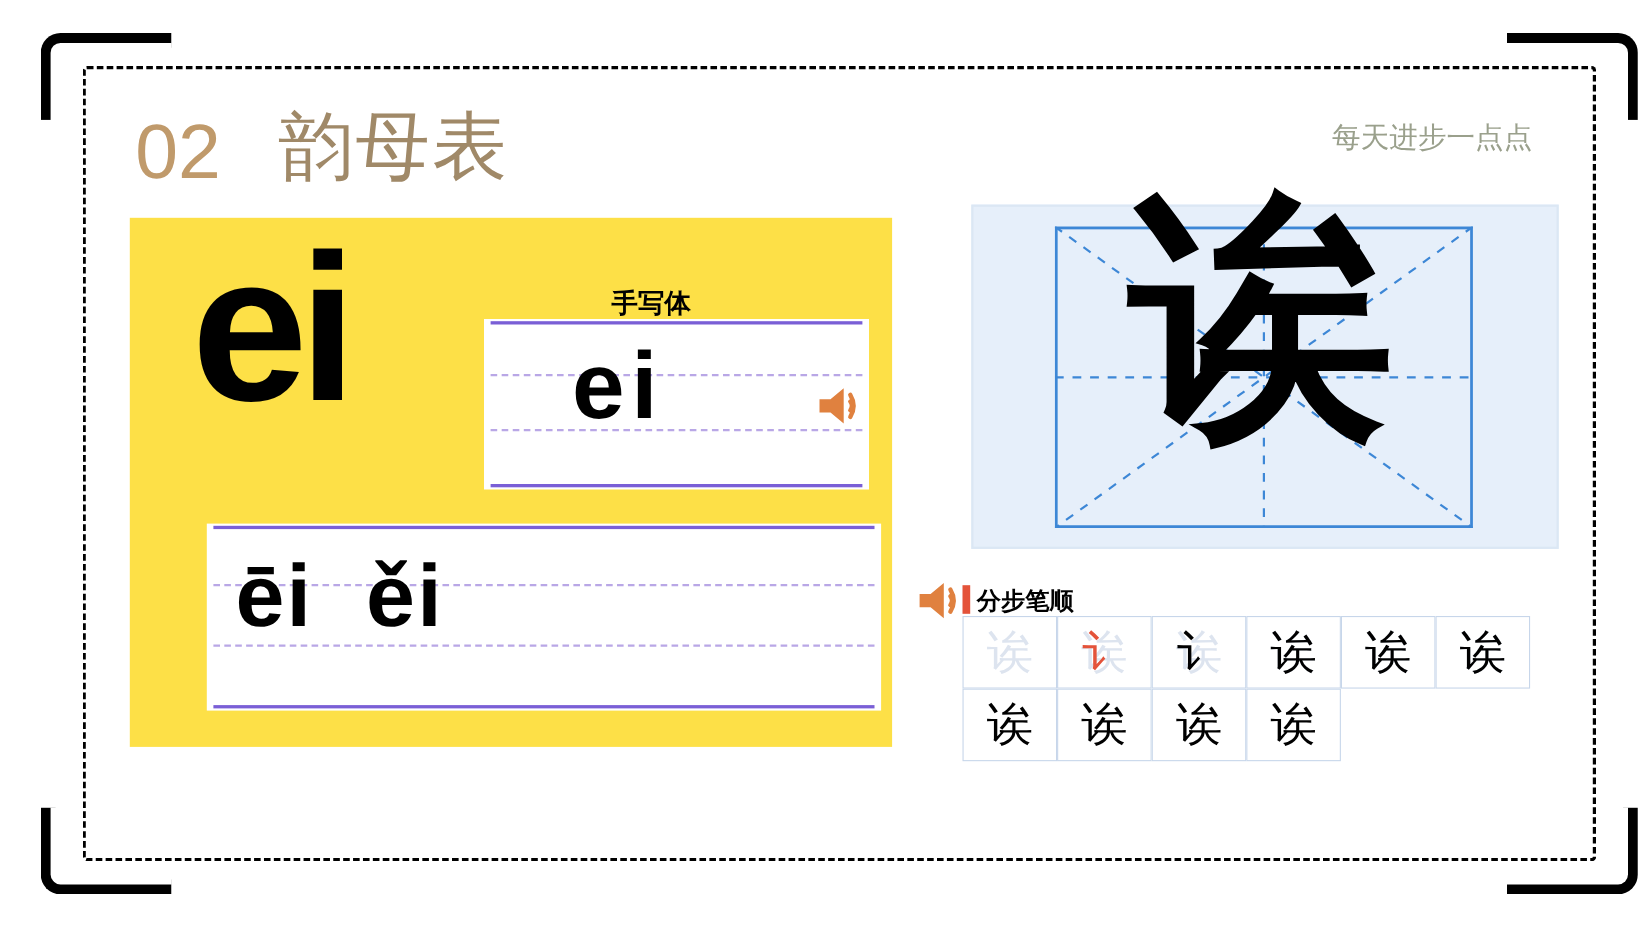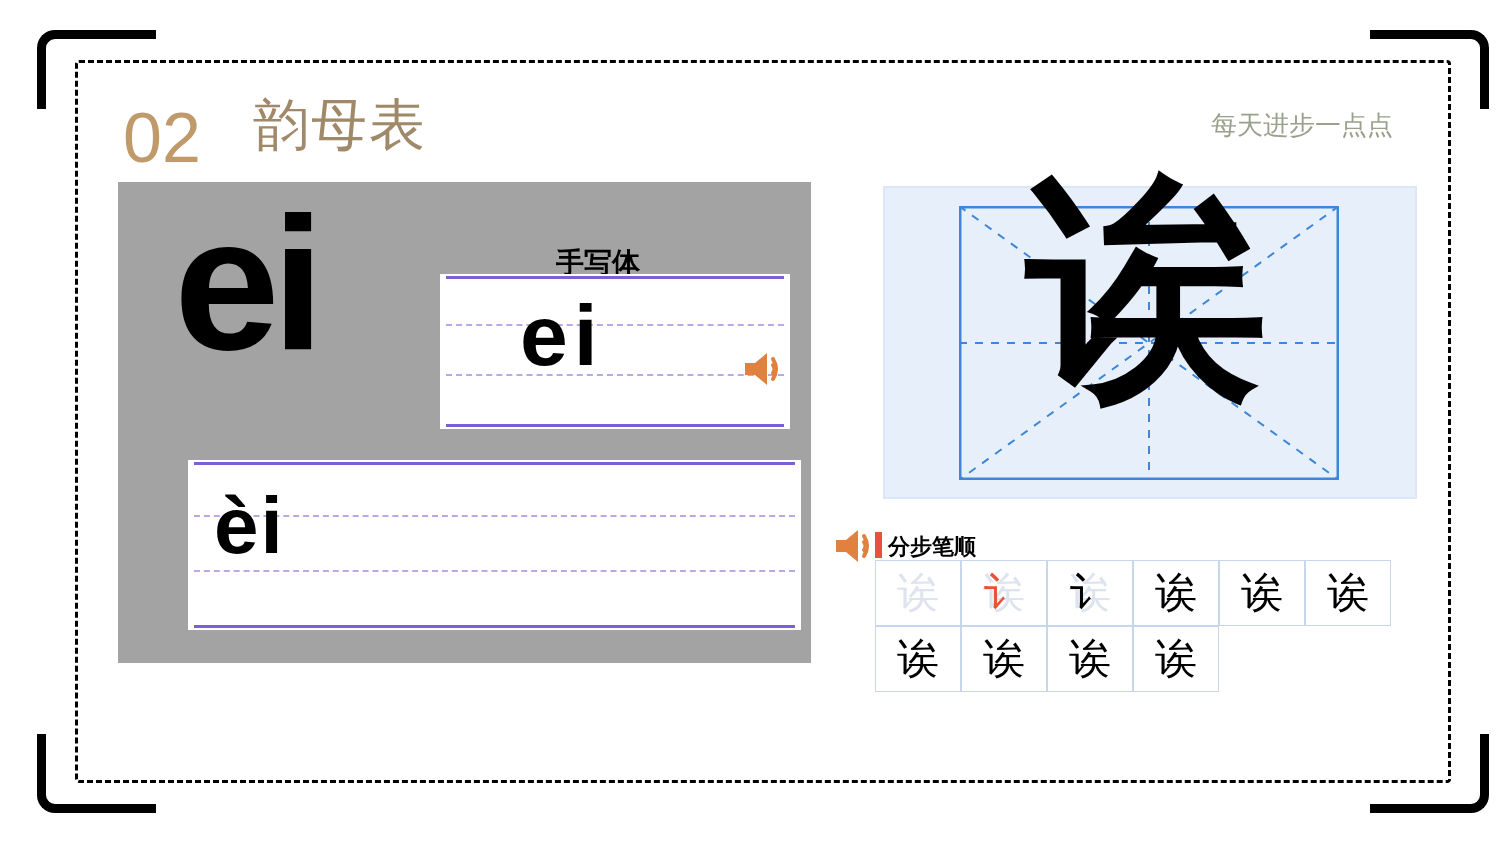--- a/index.html
+++ b/index.html
@@ -6,26 +6,26 @@
   .stage{position:relative;width:1500px;height:843px;margin-left:13px;}
   
   .corner{position:absolute;width:110px;height:70px;border:9px solid #000;}
   .corner.tl{top:30px;left:24px;border-right:none;border-bottom:none;border-top-left-radius:18px;}
   .corner.tr{top:30px;right:24px;border-left:none;border-bottom:none;border-top-right-radius:18px;}
   .corner.bl{bottom:30px;left:24px;border-right:none;border-top:none;border-bottom-left-radius:18px;}
   .corner.br{bottom:30px;right:24px;border-left:none;border-top:none;border-bottom-right-radius:18px;}
   .dashbox{position:absolute;top:60px;left:62px;right:62px;bottom:60px;border:3px dashed #000;border-radius:4px;}
   
   .sec-num{position:absolute;top:98px;left:110px;font-size:70px;font-weight:400;color:#c09a6b;}
-  .sec-title{position:absolute;top:88px;left:240px;font-size:56px;color:#a08968;letter-spacing:2px;}
+  .sec-title{position:absolute;top:88px;left:240px;font-size:68px;color:#a08968;letter-spacing:2px;}
   .motto{position:absolute;top:108px;right:120px;font-size:26px;color:#9aa08c;text-align:center;}
   
-  .sage{position:absolute;top:182px;left:105px;width:693px;height:481px;background:#a3a3a3;}
+  .sage{position:absolute;top:198px;left:105px;width:693px;height:481px;background:#fde047;}
   .big-ei{position:absolute;top:6px;left:56px;font-size:190px;font-weight:900;color:#000;letter-spacing:-8px;line-height:1;}
-  .hand-label{position:absolute;top:62px;left:438px;font-size:28px;font-weight:700;color:#000;}
+  .hand-label{position:absolute;top:62px;left:438px;font-size:24px;font-weight:700;color:#000;}
   
   .wbox{position:absolute;background:#fff;}
   .wbox.small{top:92px;left:322px;width:350px;height:155px;}
   .wbox.wide{top:278px;left:70px;width:613px;height:170px;}
   .wline{position:absolute;left:6px;right:6px;height:0;}
   .solid{border-top:3px solid #7a5fd6;}
   .dash{border-top:2px dashed #b9a7e6;}
   .wbox.small .l1{top:2px;} .wbox.small .l2{top:50px;} .wbox.small .l3{top:100px;} .wbox.small .l4{top:150px;}
   .wbox.wide  .l1{top:2px;} .wbox.wide  .l2{top:55px;} .wbox.wide  .l3{top:110px;} .wbox.wide  .l4{top:165px;}
   .hand-ei{position:absolute;top:12px;left:80px;font-size:86px;font-weight:700;color:#000;letter-spacing:6px;}
@@ -74,21 +74,22 @@
       <div class="wline solid l4"></div>
       <div class="hand-ei">ei</div>
     </div>
 
     <div class="wbox wide">
       <div class="wline solid l1"></div>
       <div class="wline dash  l2"></div>
       <div class="wline dash  l3"></div>
       <div class="wline solid l4"></div>
       <div class="tones">
-        <span>èi</span>
+        <span>ēi</span>
+        <span>ěi</span>
       </div>
     </div>
   </div>
 
   <svg class="spk spk1" viewBox="0 0 48 48">
     <path d="M6 18 L16 18 L28 8 L28 40 L16 30 L6 30 Z" fill="#e0813f"></path>
     <path d="M34 14 Q40 24 34 34" stroke="#e0813f" stroke-width="4" fill="none" stroke-linecap="round"></path>
     <path d="M34 20 Q37 24 34 28" stroke="#e0813f" stroke-width="4" fill="none" stroke-linecap="round"></path>
   </svg>
   <svg class="spk spk2" viewBox="0 0 48 48">

